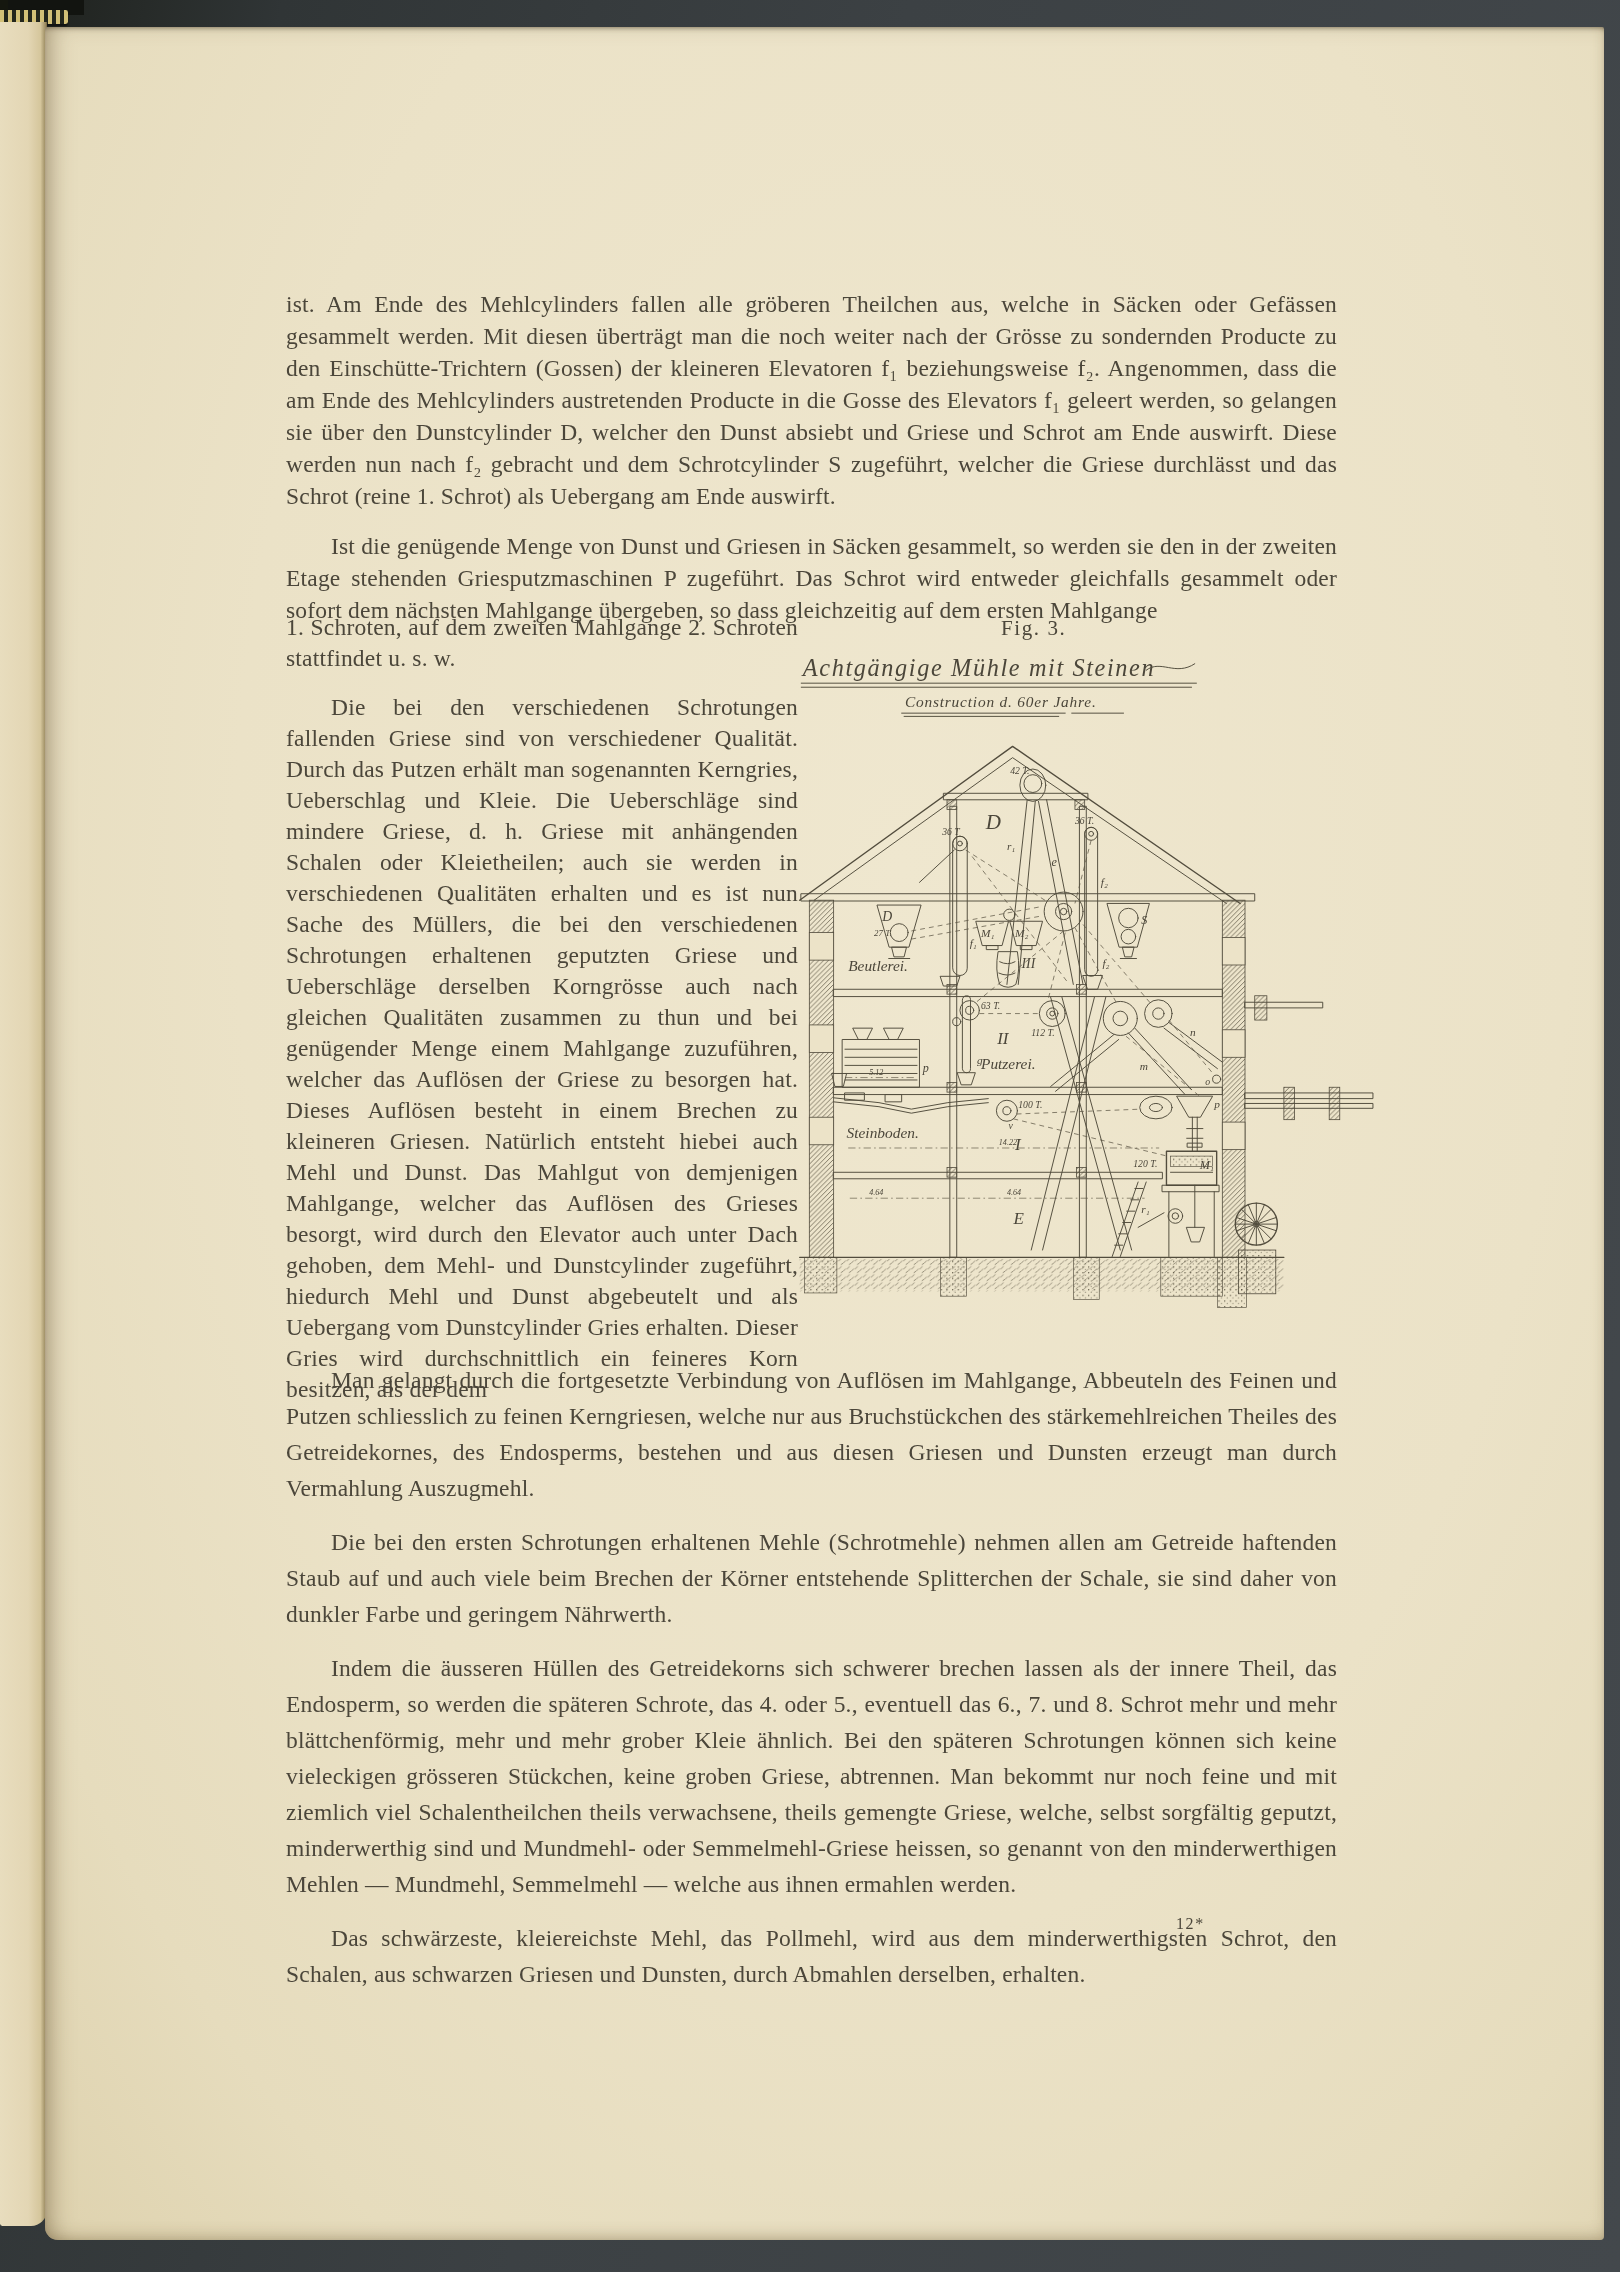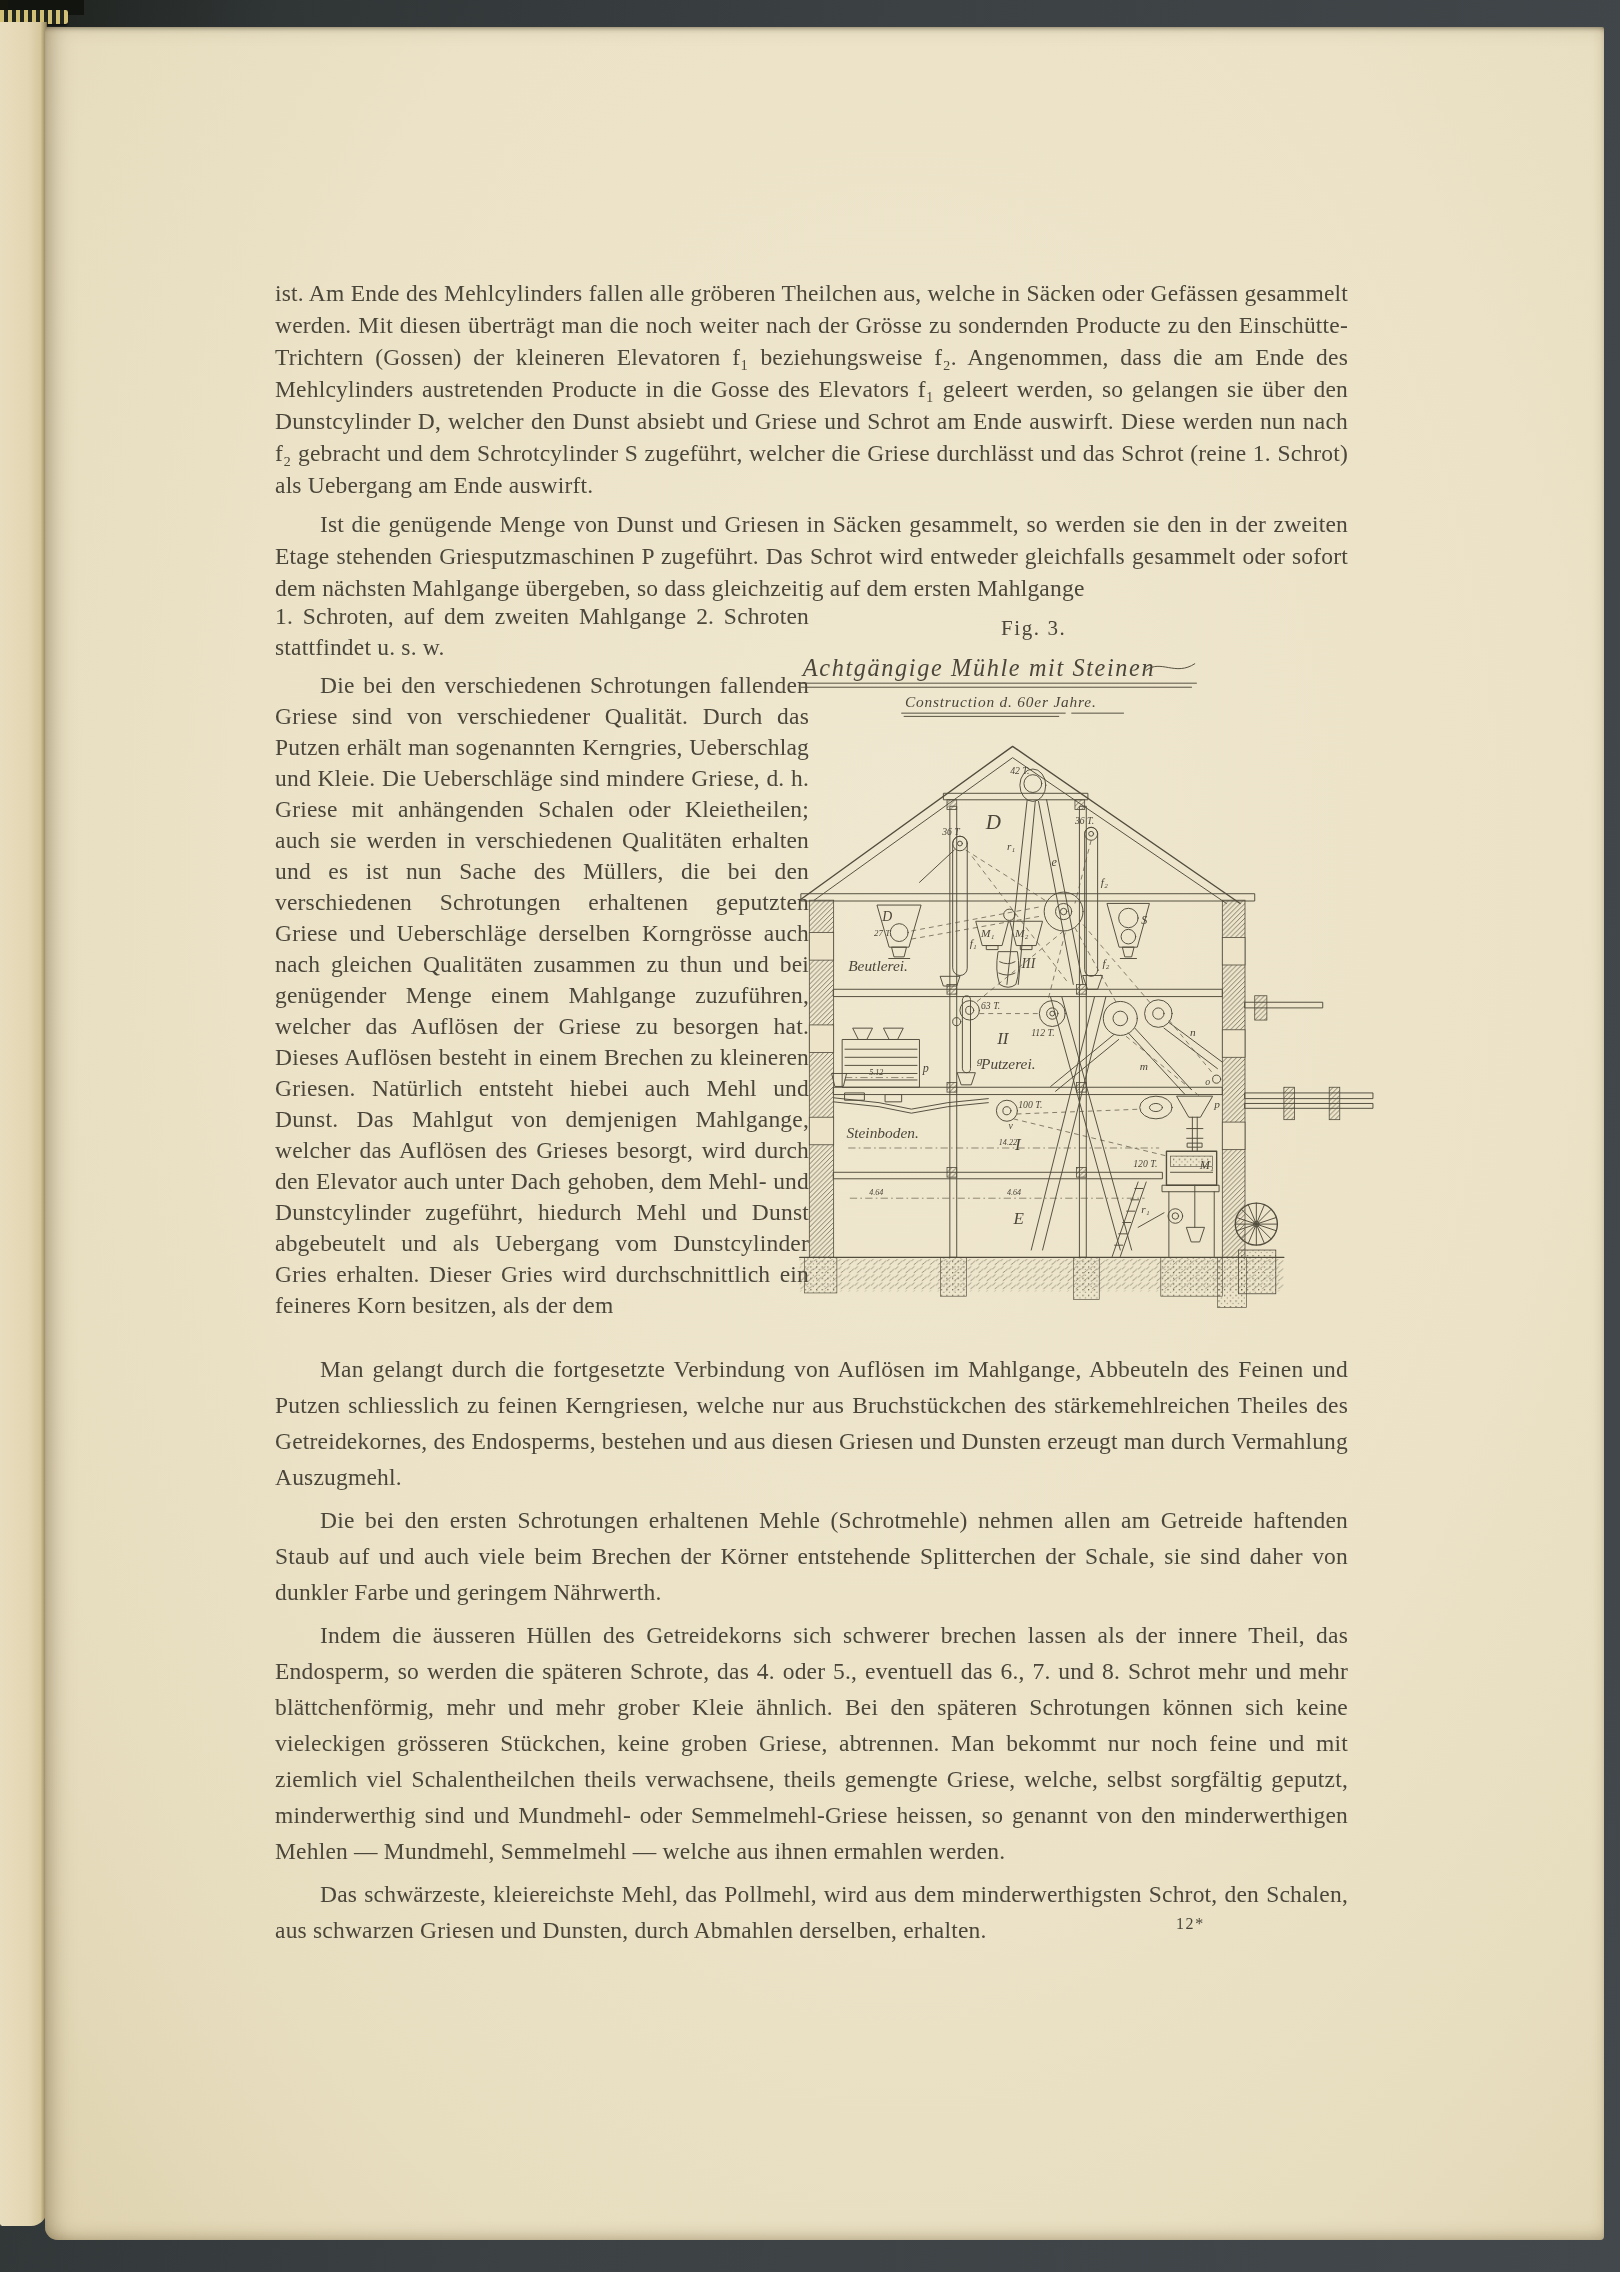--- a/index.html
+++ b/index.html
@@ -22,21 +22,21 @@
   }
   .page{
     position:absolute;left:45px;top:27px;width:1559px;height:2213px;
     background:radial-gradient(ellipse at 55% 38%,#efe7cf 0%,#ebe2c7 55%,#e6dcbd 82%,#ded2ae 100%);
     box-shadow:inset 13px 0 24px -9.7px rgba(90,70,38,.5),
                inset 0 4px 5.7px -3.2px rgba(55,45,25,.55),
                inset -4px -7.3px 16px -7.3px rgba(120,100,60,.38);
     border-radius:1.6px 2.4px 4px 13px;
   }
   .txt{position:absolute;color:#4b463a;text-align:justify;letter-spacing:0.2px;}
-  .txt p{margin:7px;}
+  .txt p{margin:18px;}
   .txt p.ind{text-indent:45px;}
   .block-a{left:223px;top:243px;width:1087px;font-size:23.5px;line-height:32px;}
   .block-b{left:223px;top:567px;width:548px;font-size:23.5px;line-height:31px;}
   .block-c{left:223px;top:1317px;width:1087px;font-size:23.5px;line-height:36px;}
   .fig-caption{position:absolute;left:956px;top:589px;font-size:21px;letter-spacing:1.6px;color:#4b463a;}
   .figure-svg{position:absolute;left:753px;top:507px;width:579px;height:798px;}
   .page-number{position:absolute;left:223px;top:1897px;width:1013px;text-align:center;
     font-size:22px;word-spacing:13px;color:#4b463a;}
   .signature{position:absolute;left:1131px;top:1888px;font-size:16px;letter-spacing:1.6px;color:#4b463a;}
   

